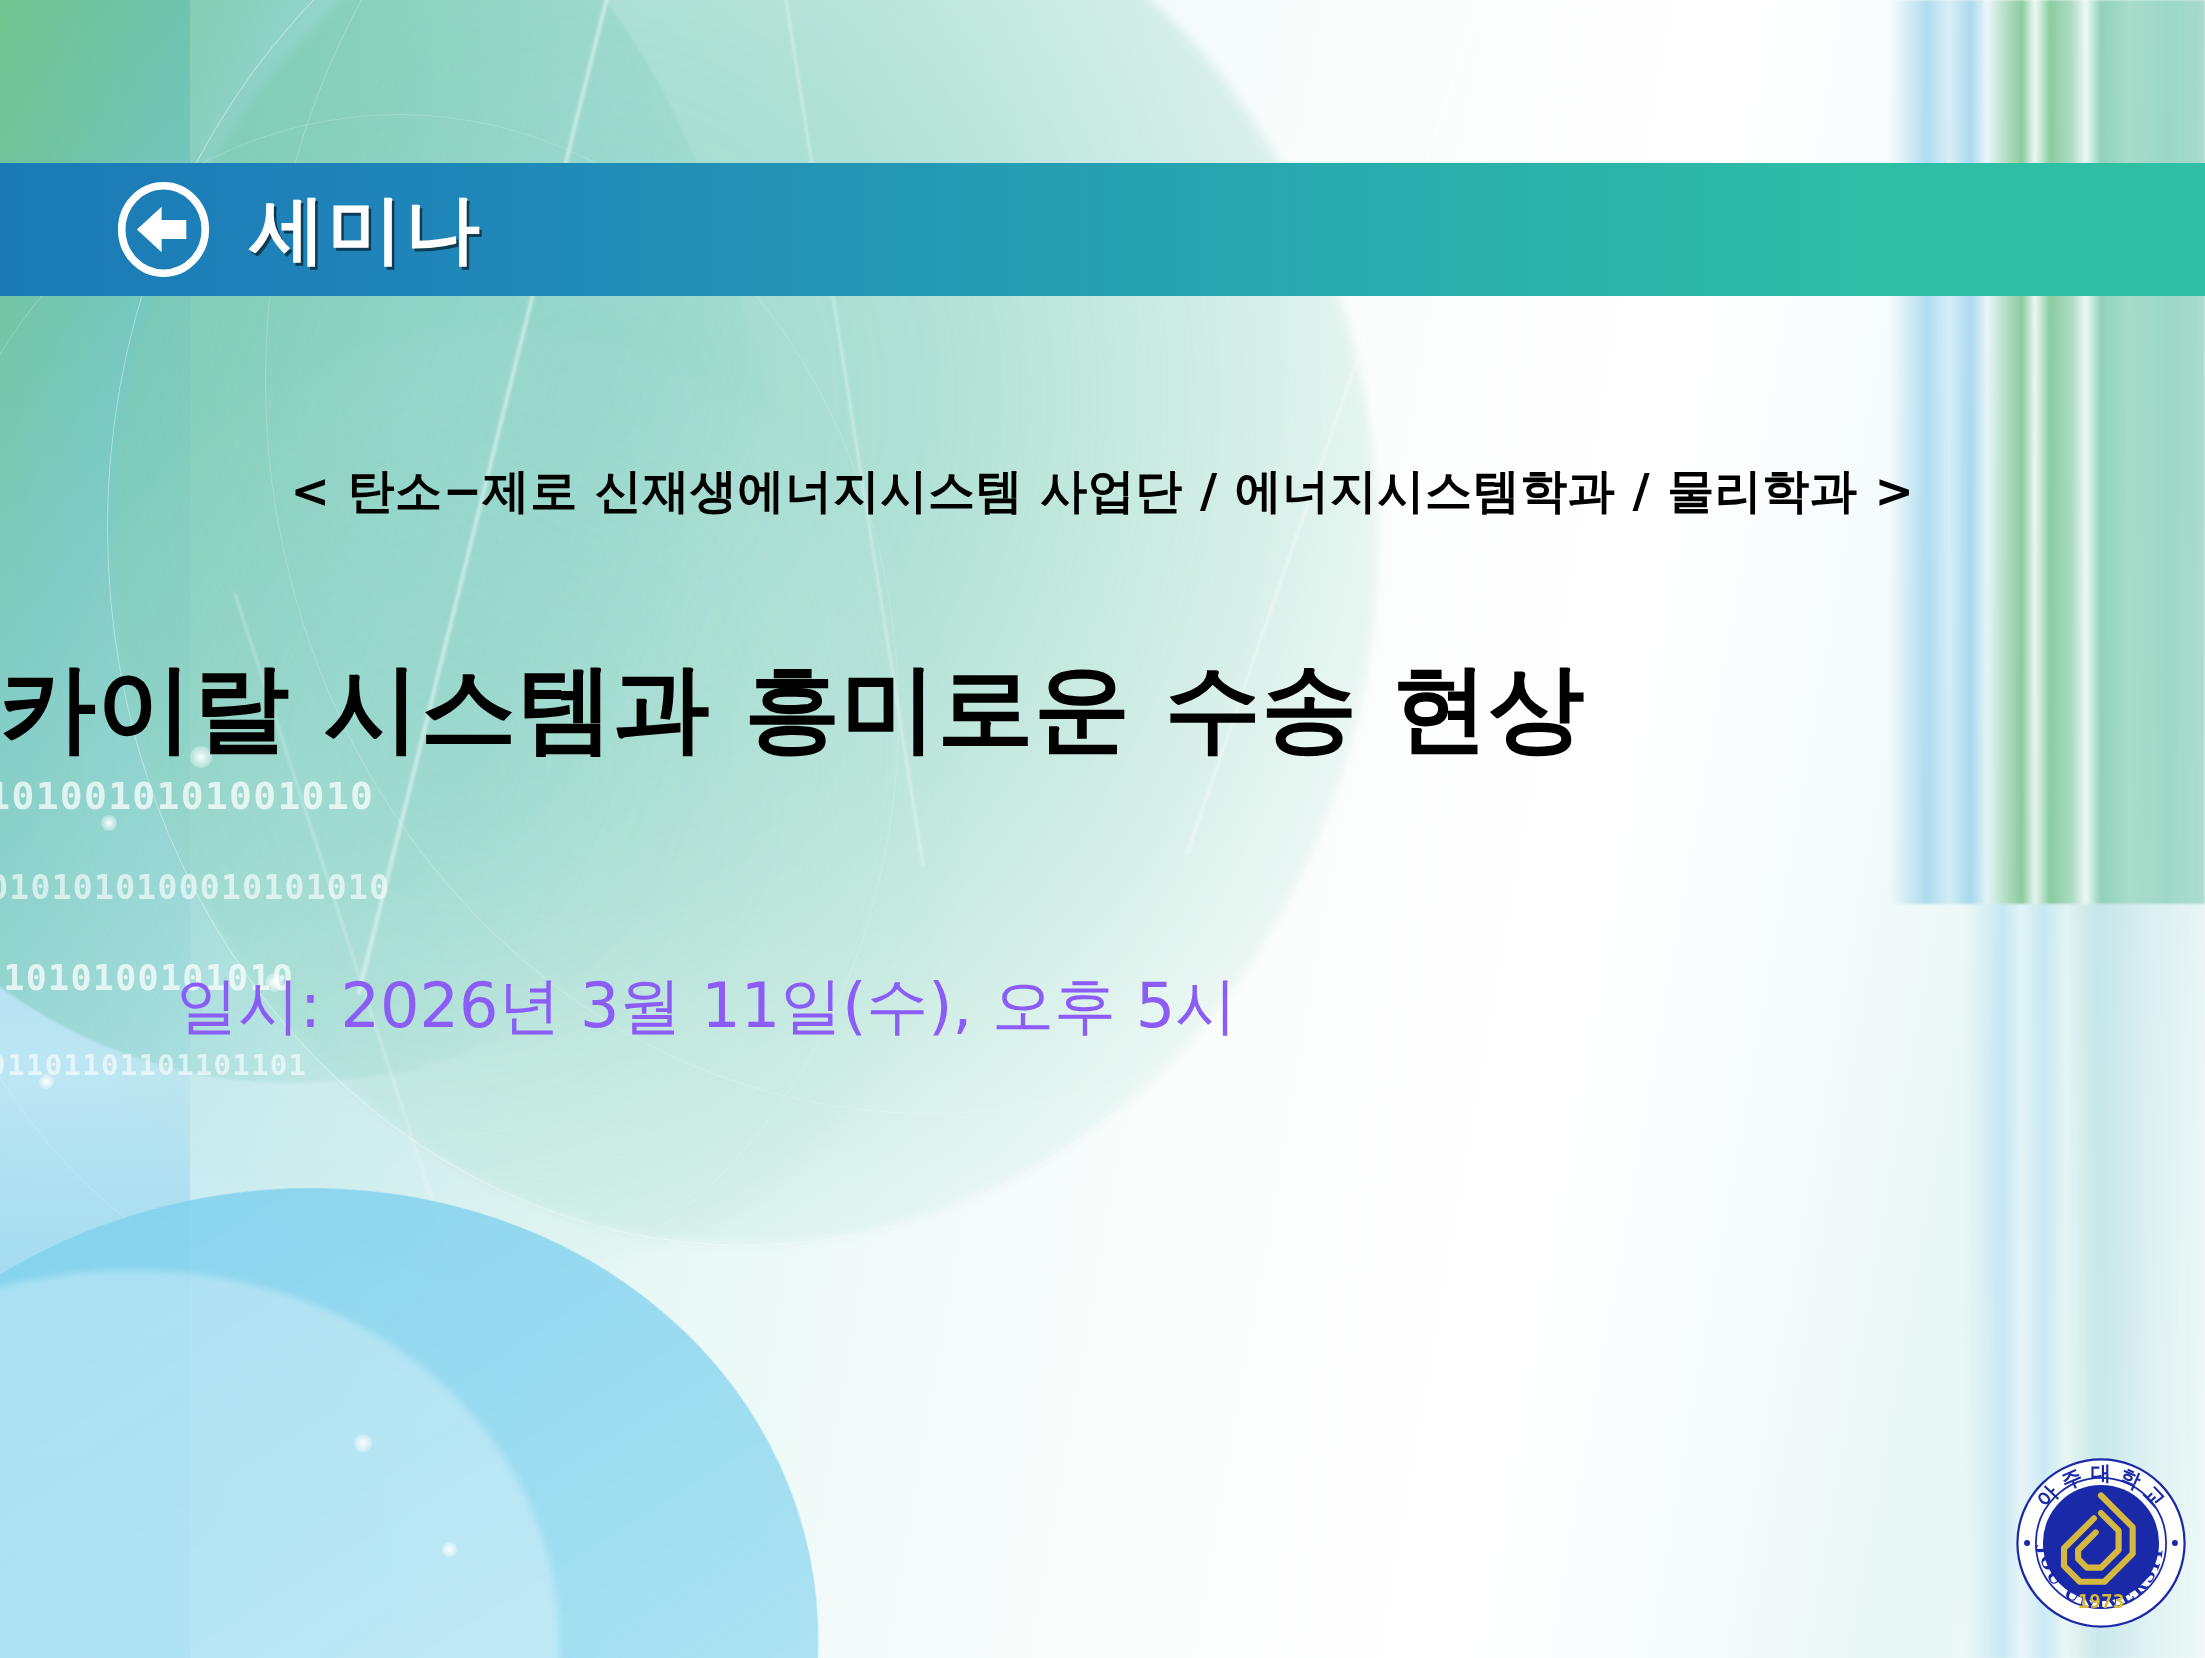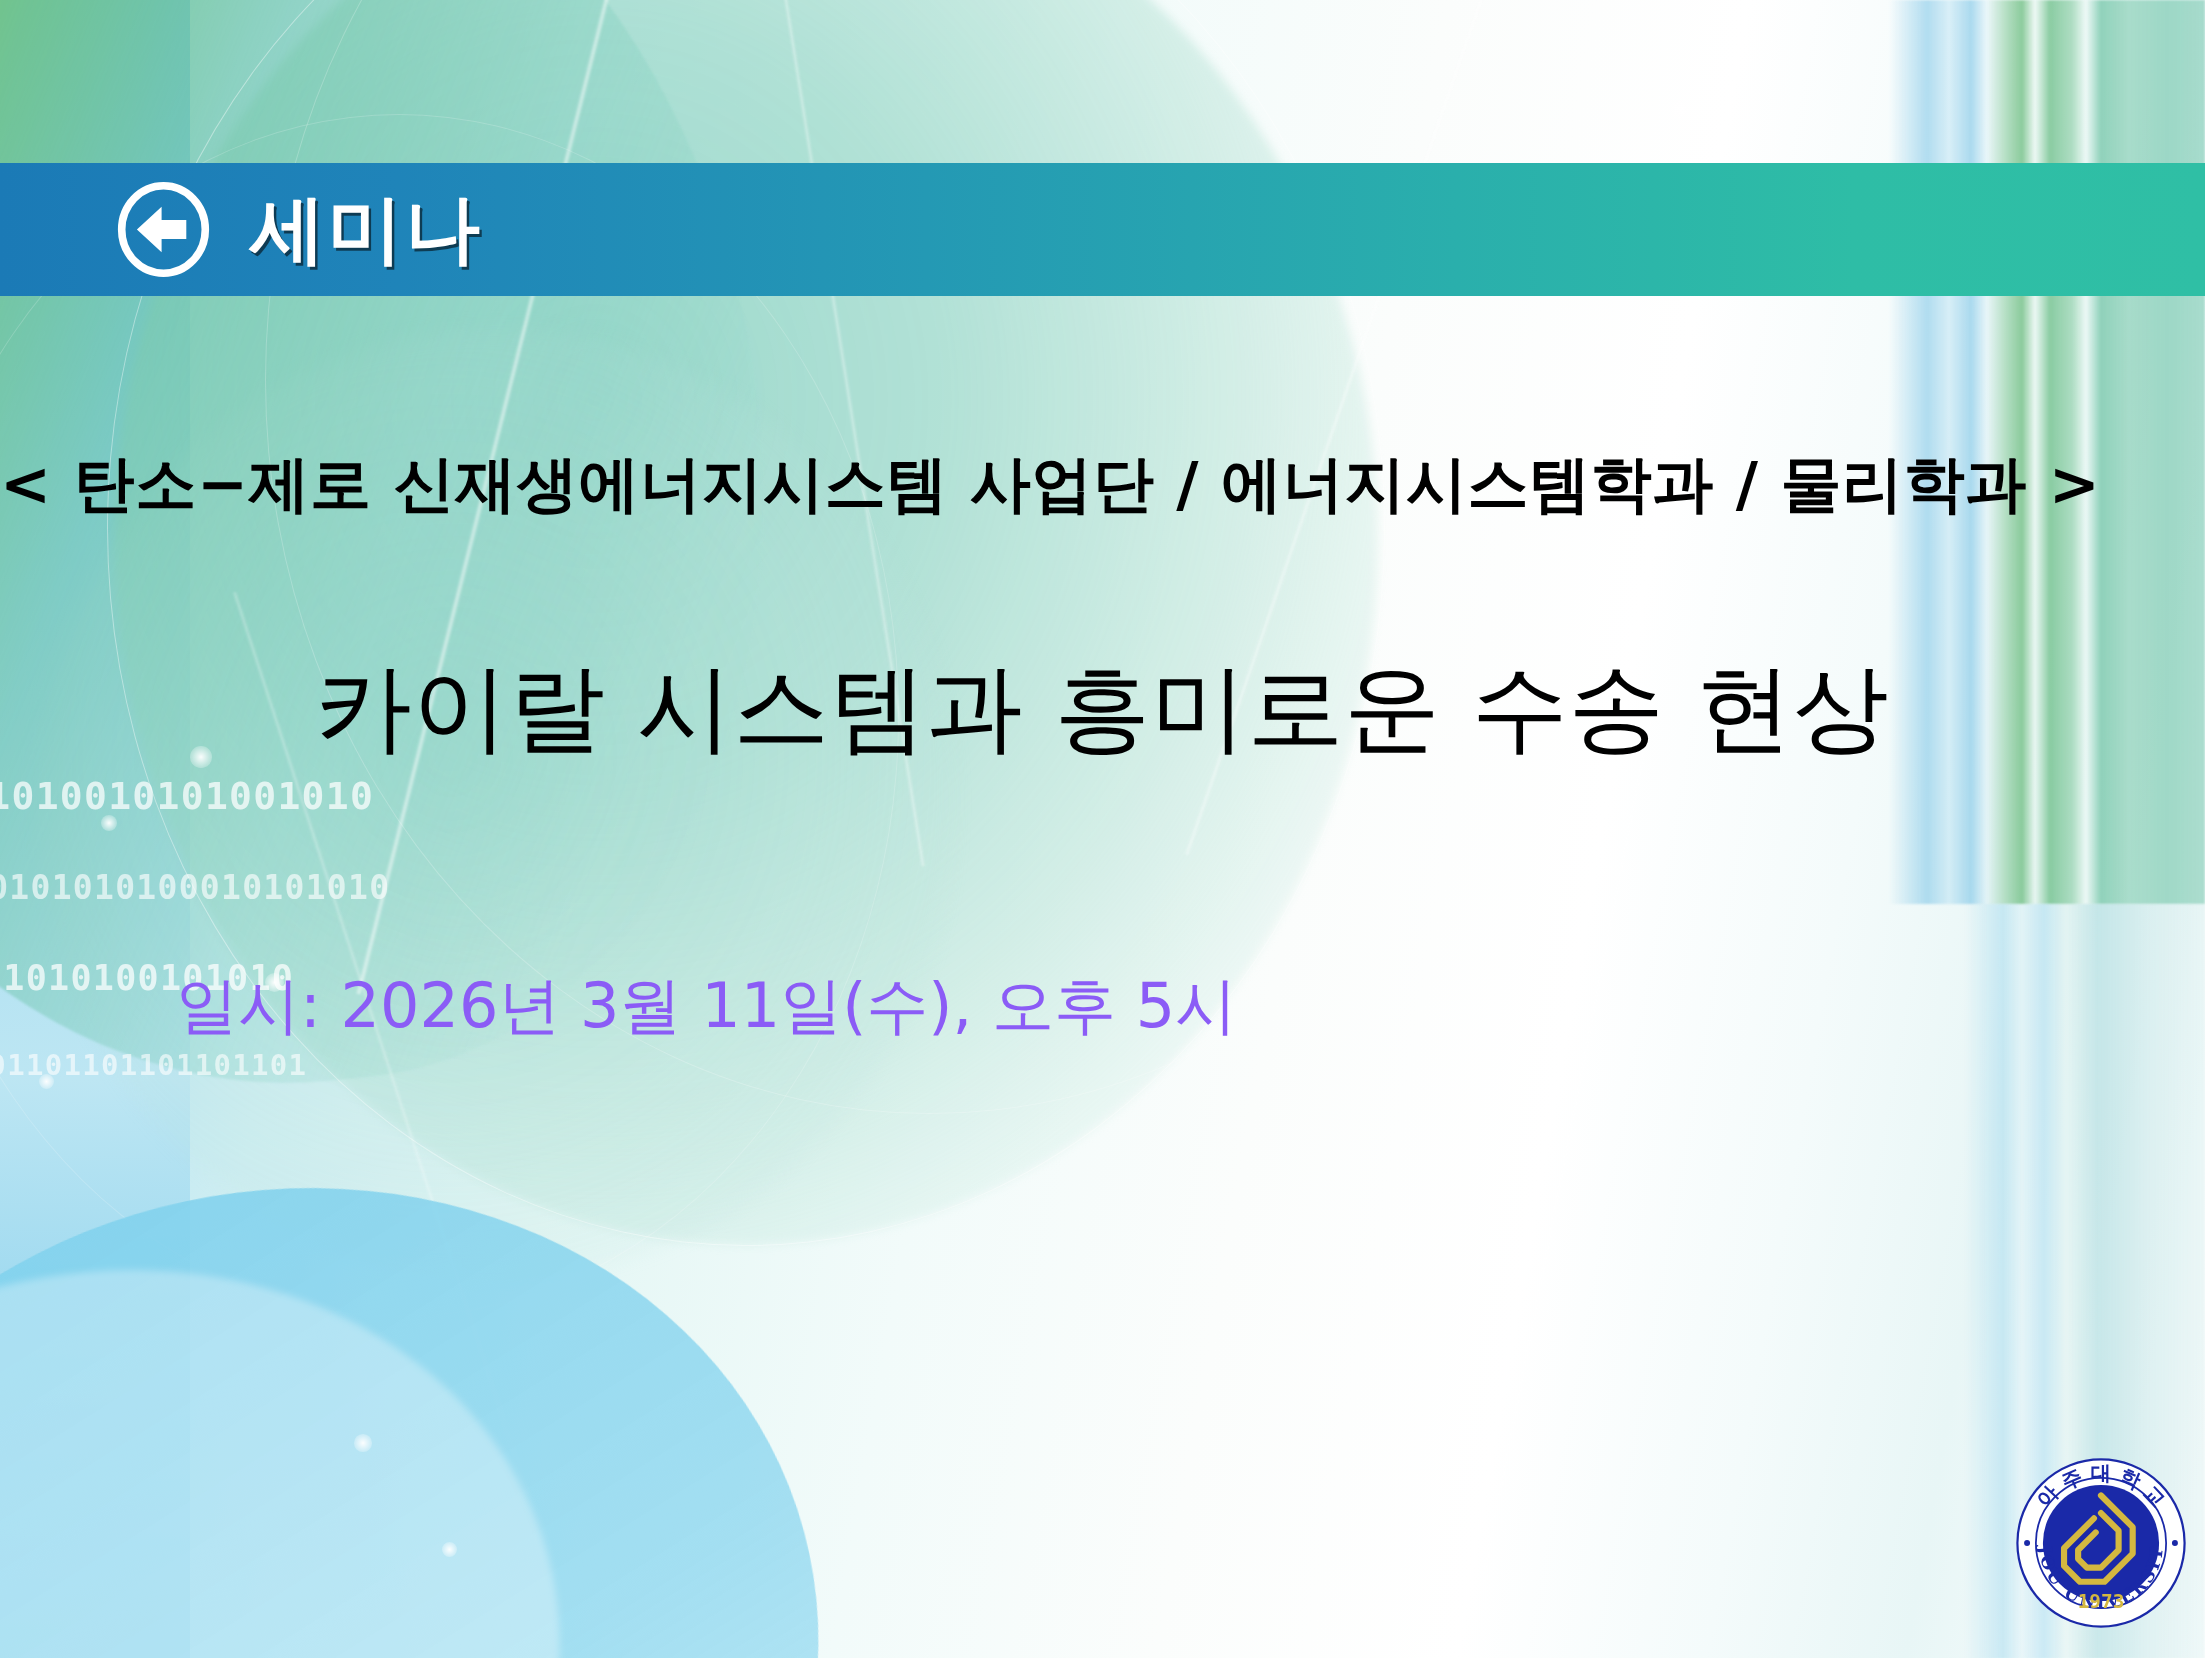--- a/index.html
+++ b/index.html
@@ -233,36 +233,35 @@
     color: #ffffff;
     letter-spacing: 2.5px;
     line-height: 1;
     text-shadow: 2.5px 2.5px 0 rgba(0,0,0,0.55);
   }
 
   
   .subtitle {
     position: absolute;
     left: 0; right: 0;
-    top: 444px;
-    text-align: left;
-    font-size: 61px;
+    top: 460px;
+    text-align: center;
+    font-size: 47px;
     font-weight: bold;
     color: #000000;
     letter-spacing: 0.6px;
     white-space: nowrap;
   }
 
   .main-title {
     position: absolute;
     left: 0; right: 0;
     top: 645px;
-    text-align: center;
     font-size: 96px;
-    font-weight: normal;
+    font-weight: bold;
     color: #000000;
     letter-spacing: 0.6px;
     white-space: nowrap;
   }
 
   .details {
     position: absolute;
     left: 176px;
     top: 955px;
     font-size: 62px;

